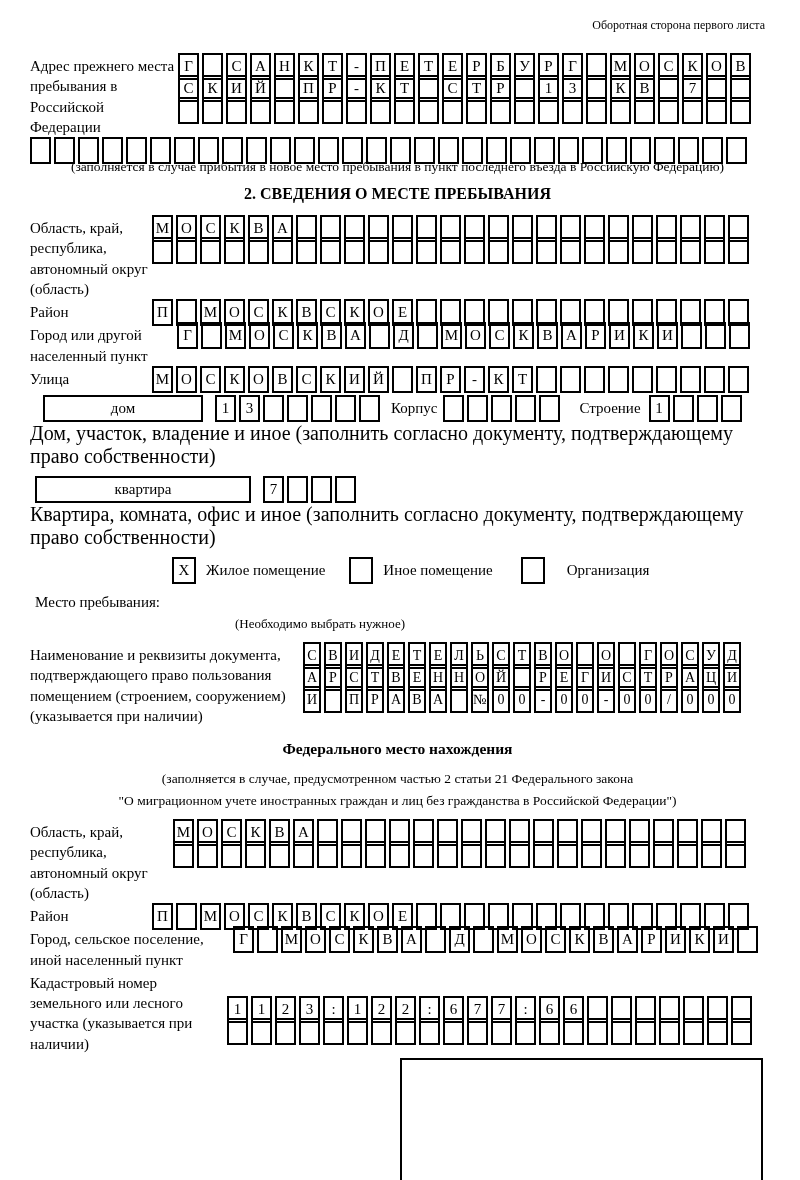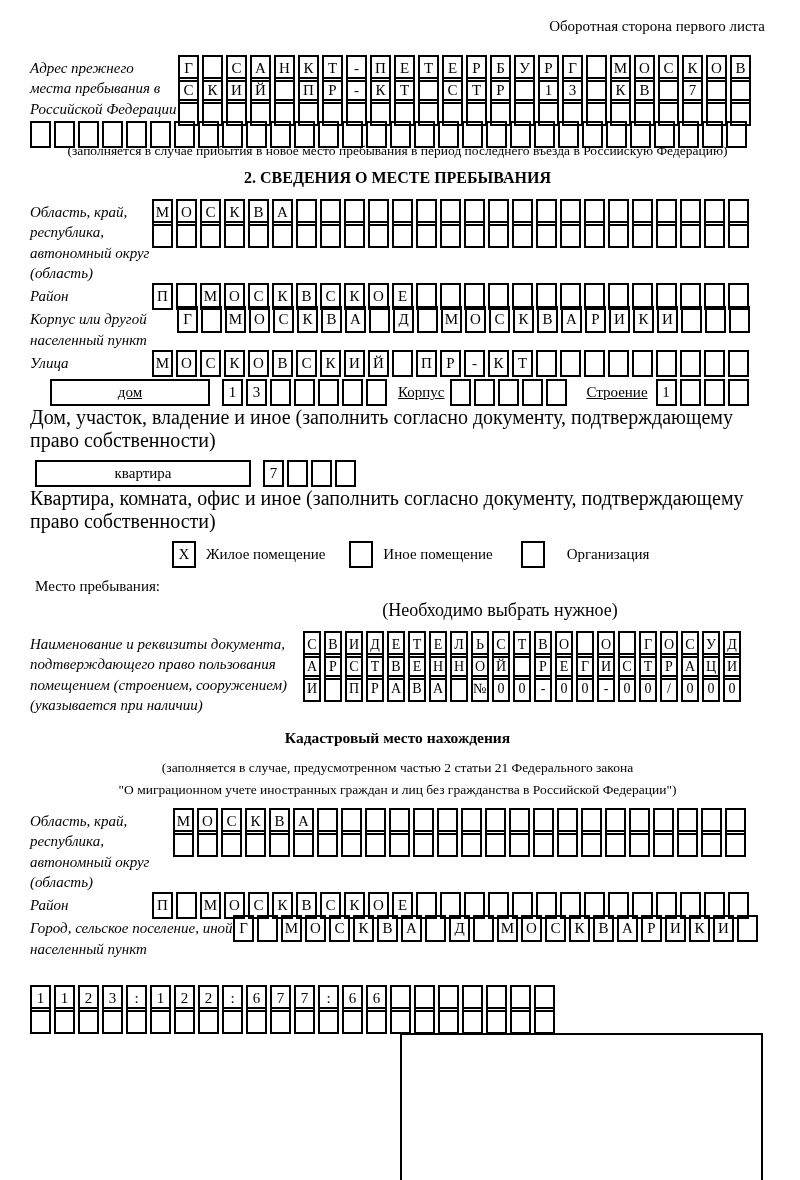--- a/index.html
+++ b/index.html
@@ -1,33 +1,33 @@
 <!DOCTYPE html>
 <html><head>
 <meta charset="utf-8">
 <style>
   html,body{margin:0;padding:0;background:#fff;color:#000;}
   body{width:800px;height:1180px;font-family:"Liberation Serif",serif;}
   .page{position:relative;box-sizing:border-box;width:800px;height:1180px;padding:8px 35px 0 30px;overflow:hidden;}
-  .corner{text-align:right;font-size:15px;margin:10px 0 20px 0;}
+  .corner{text-align:right;font-size:12px;margin:10px 0 20px 0;}
   .flexrow{display:flex;align-items:flex-start;}
-  .lbl{font-size:15px;line-height:1.35;padding-top:3px;box-sizing:border-box;font-style:italic;}
+  .lbl{font-size:15px;line-height:1.35;padding-top:3px;box-sizing:border-box;}
   .cellrow{white-space:nowrap;margin-bottom:7px;height:15px;}
   .cell{display:inline-block;box-sizing:border-box;width:21px;height:27px;border:2px solid #000;
         margin-right:3px;text-align:center;font-size:15px;line-height:23px;vertical-align:top;}
   .grid-sm .cell{width:18px;height:27px;margin-right:3px;font-size:14px;}
   .note{font-size:13.5px;text-align:center;margin:2px 0 6px 0;}
   .sec-title{font-size:16px;font-weight:bold;text-align:center;margin:10px 0 12px 0;}
   .wbox{display:inline-block;box-sizing:border-box;height:27px;border:2px solid #000;
         text-align:center;font-size:15px;line-height:23px;vertical-align:top;}
   .caption{font-size:20px;margin:0 0 8px 0;}
   .chk{display:inline-block;box-sizing:border-box;width:24px;height:27px;border:2px solid #000;
        text-align:center;font-size:15px;line-height:23px;vertical-align:top;}
   .opt-label{font-size:15px;line-height:27px;display:inline-block;vertical-align:top;}
-  .hint{font-size:18px;margin:0 0 10px 205px;text-align:center;}
+  .hint{font-size:13px;margin:0 0 10px 205px;}
   .fact-title{font-size:15.5px;font-weight:bold;text-align:center;margin:14px 0 10px 0;}
   .fact-note{font-size:13.5px;text-align:center;line-height:1.6;margin-bottom:8px;}
   .stamp-box{box-sizing:border-box;width:363px;height:172px;border:2px solid #000;margin:4px 0 8px 370px;}
   .mt6{margin-top:6px;}
 </style>
 </head>
 <body>
 
 <div class="page">
 
@@ -35,48 +35,48 @@
 
   <div class="flexrow">
     <div class="lbl" style="width:148px;">Адрес прежнего места пребывания в Российской Федерации</div>
     <div>
       <div class="cellrow"><span class="cell">Г</span><span class="cell"></span><span class="cell">С</span><span class="cell">А</span><span class="cell">Н</span><span class="cell">К</span><span class="cell">Т</span><span class="cell">-</span><span class="cell">П</span><span class="cell">Е</span><span class="cell">Т</span><span class="cell">Е</span><span class="cell">Р</span><span class="cell">Б</span><span class="cell">У</span><span class="cell">Р</span><span class="cell">Г</span><span class="cell"></span><span class="cell">М</span><span class="cell">О</span><span class="cell">С</span><span class="cell">К</span><span class="cell">О</span><span class="cell">В</span></div>
       <div class="cellrow"><span class="cell">С</span><span class="cell">К</span><span class="cell">И</span><span class="cell">Й</span><span class="cell"></span><span class="cell">П</span><span class="cell">Р</span><span class="cell">-</span><span class="cell">К</span><span class="cell">Т</span><span class="cell"></span><span class="cell">С</span><span class="cell">Т</span><span class="cell">Р</span><span class="cell"></span><span class="cell">1</span><span class="cell">3</span><span class="cell"></span><span class="cell">К</span><span class="cell">В</span><span class="cell"></span><span class="cell">7</span><span class="cell"></span><span class="cell"></span></div>
       <div class="cellrow"><span class="cell"></span><span class="cell"></span><span class="cell"></span><span class="cell"></span><span class="cell"></span><span class="cell"></span><span class="cell"></span><span class="cell"></span><span class="cell"></span><span class="cell"></span><span class="cell"></span><span class="cell"></span><span class="cell"></span><span class="cell"></span><span class="cell"></span><span class="cell"></span><span class="cell"></span><span class="cell"></span><span class="cell"></span><span class="cell"></span><span class="cell"></span><span class="cell"></span><span class="cell"></span><span class="cell"></span></div>
     </div>
   </div>
   <div class="cellrow"><span class="cell"></span><span class="cell"></span><span class="cell"></span><span class="cell"></span><span class="cell"></span><span class="cell"></span><span class="cell"></span><span class="cell"></span><span class="cell"></span><span class="cell"></span><span class="cell"></span><span class="cell"></span><span class="cell"></span><span class="cell"></span><span class="cell"></span><span class="cell"></span><span class="cell"></span><span class="cell"></span><span class="cell"></span><span class="cell"></span><span class="cell"></span><span class="cell"></span><span class="cell"></span><span class="cell"></span><span class="cell"></span><span class="cell"></span><span class="cell"></span><span class="cell"></span><span class="cell"></span><span class="cell"></span></div>
-  <div class="note">(заполняется в случае прибытия в новое место пребывания в период последнего въезда в Российскую Федерацию)</div>
+  <div class="note">(заполняется в случае прибытия в новое место пребывания в пункт последнего въезда в Российскую Федерацию)</div>
 
   <div class="sec-title">2. СВЕДЕНИЯ О МЕСТЕ ПРЕБЫВАНИЯ</div>
 
   <div class="flexrow">
     <div class="lbl" style="width:122px;">Область, край, республика, автономный округ (область)</div>
     <div>
       <div class="cellrow"><span class="cell">М</span><span class="cell">О</span><span class="cell">С</span><span class="cell">К</span><span class="cell">В</span><span class="cell">А</span><span class="cell"></span><span class="cell"></span><span class="cell"></span><span class="cell"></span><span class="cell"></span><span class="cell"></span><span class="cell"></span><span class="cell"></span><span class="cell"></span><span class="cell"></span><span class="cell"></span><span class="cell"></span><span class="cell"></span><span class="cell"></span><span class="cell"></span><span class="cell"></span><span class="cell"></span><span class="cell"></span><span class="cell"></span></div>
       <div class="cellrow"><span class="cell"></span><span class="cell"></span><span class="cell"></span><span class="cell"></span><span class="cell"></span><span class="cell"></span><span class="cell"></span><span class="cell"></span><span class="cell"></span><span class="cell"></span><span class="cell"></span><span class="cell"></span><span class="cell"></span><span class="cell"></span><span class="cell"></span><span class="cell"></span><span class="cell"></span><span class="cell"></span><span class="cell"></span><span class="cell"></span><span class="cell"></span><span class="cell"></span><span class="cell"></span><span class="cell"></span><span class="cell"></span></div>
     </div>
   </div>
 
   <div class="flexrow">
     <div class="lbl" style="width:122px;">Район</div>
     <div class="cellrow"><span class="cell">П</span><span class="cell"></span><span class="cell">М</span><span class="cell">О</span><span class="cell">С</span><span class="cell">К</span><span class="cell">В</span><span class="cell">С</span><span class="cell">К</span><span class="cell">О</span><span class="cell">Е</span><span class="cell"></span><span class="cell"></span><span class="cell"></span><span class="cell"></span><span class="cell"></span><span class="cell"></span><span class="cell"></span><span class="cell"></span><span class="cell"></span><span class="cell"></span><span class="cell"></span><span class="cell"></span><span class="cell"></span><span class="cell"></span></div>
   </div>
 
   <div class="flexrow">
-    <div class="lbl" style="width:147px;">Корпус или другой населенный пункт</div>
+    <div class="lbl" style="width:147px;">Город или другой населенный пункт</div>
     <div class="cellrow"><span class="cell">Г</span><span class="cell"></span><span class="cell">М</span><span class="cell">О</span><span class="cell">С</span><span class="cell">К</span><span class="cell">В</span><span class="cell">А</span><span class="cell"></span><span class="cell">Д</span><span class="cell"></span><span class="cell">М</span><span class="cell">О</span><span class="cell">С</span><span class="cell">К</span><span class="cell">В</span><span class="cell">А</span><span class="cell">Р</span><span class="cell">И</span><span class="cell">К</span><span class="cell">И</span><span class="cell"></span><span class="cell"></span><span class="cell"></span></div>
   </div>
 
   <div class="flexrow">
     <div class="lbl" style="width:122px;">Улица</div>
     <div class="cellrow"><span class="cell">М</span><span class="cell">О</span><span class="cell">С</span><span class="cell">К</span><span class="cell">О</span><span class="cell">В</span><span class="cell">С</span><span class="cell">К</span><span class="cell">И</span><span class="cell">Й</span><span class="cell"></span><span class="cell">П</span><span class="cell">Р</span><span class="cell">-</span><span class="cell">К</span><span class="cell">Т</span><span class="cell"></span><span class="cell"></span><span class="cell"></span><span class="cell"></span><span class="cell"></span><span class="cell"></span><span class="cell"></span><span class="cell"></span><span class="cell"></span></div>
   </div>
 
-  <div class="flexrow mt6" style="margin-left:20px;text-decoration:underline;">
+  <div class="flexrow mt6" style="margin-left:13px;">
     <span class="wbox" style="width:160px;margin-right:12px;">дом</span>
     <span class="cellrow"><span class="cell">1</span><span class="cell">3</span><span class="cell"></span><span class="cell"></span><span class="cell"></span><span class="cell"></span><span class="cell"></span></span>
     <span class="opt-label" style="margin:0 6px 0 8px;">Корпус</span>
     <span class="cellrow"><span class="cell"></span><span class="cell"></span><span class="cell"></span><span class="cell"></span><span class="cell"></span></span>
     <span class="opt-label" style="margin:0 8px 0 16px;">Строение</span>
     <span class="cellrow"><span class="cell">1</span><span class="cell"></span><span class="cell"></span><span class="cell"></span></span>
   </div>
   <div class="caption">Дом, участок, владение и иное (заполнить согласно документу, подтверждающему право собственности)</div>
 
   <div class="flexrow" style="margin-left:5px;">
@@ -98,21 +98,21 @@
 
   <div class="flexrow" style="">
     <div class="lbl" style="width:273px;padding-right:10px;">Наименование и реквизиты документа, подтверждающего право пользования помещением (строением, сооружением) (указывается при наличии)</div>
     <div class="grid-sm">
       <div class="cellrow"><span class="cell">С</span><span class="cell">В</span><span class="cell">И</span><span class="cell">Д</span><span class="cell">Е</span><span class="cell">Т</span><span class="cell">Е</span><span class="cell">Л</span><span class="cell">Ь</span><span class="cell">С</span><span class="cell">Т</span><span class="cell">В</span><span class="cell">О</span><span class="cell"></span><span class="cell">О</span><span class="cell"></span><span class="cell">Г</span><span class="cell">О</span><span class="cell">С</span><span class="cell">У</span><span class="cell">Д</span></div>
       <div class="cellrow"><span class="cell">А</span><span class="cell">Р</span><span class="cell">С</span><span class="cell">Т</span><span class="cell">В</span><span class="cell">Е</span><span class="cell">Н</span><span class="cell">Н</span><span class="cell">О</span><span class="cell">Й</span><span class="cell"></span><span class="cell">Р</span><span class="cell">Е</span><span class="cell">Г</span><span class="cell">И</span><span class="cell">С</span><span class="cell">Т</span><span class="cell">Р</span><span class="cell">А</span><span class="cell">Ц</span><span class="cell">И</span></div>
       <div class="cellrow"><span class="cell">И</span><span class="cell"></span><span class="cell">П</span><span class="cell">Р</span><span class="cell">А</span><span class="cell">В</span><span class="cell">А</span><span class="cell"></span><span class="cell">№</span><span class="cell">0</span><span class="cell">0</span><span class="cell">-</span><span class="cell">0</span><span class="cell">0</span><span class="cell">-</span><span class="cell">0</span><span class="cell">0</span><span class="cell">/</span><span class="cell">0</span><span class="cell">0</span><span class="cell">0</span></div>
     </div>
   </div>
 
-  <div class="fact-title">Кадастровый место нахождения</div>
+  <div class="fact-title">Федерального место нахождения</div>
   <div class="fact-note">
     <span>(заполняется в случае, предусмотренном частью 2 статьи 21 Федерального закона</span><br>
     <span>"О миграционном учете иностранных граждан и лиц без гражданства в Российской Федерации")</span>
   </div>
 
   <div class="flexrow">
     <div class="lbl" style="width:143px;">Область, край, республика, автономный округ (область)</div>
     <div>
       <div class="cellrow"><span class="cell">М</span><span class="cell">О</span><span class="cell">С</span><span class="cell">К</span><span class="cell">В</span><span class="cell">А</span><span class="cell"></span><span class="cell"></span><span class="cell"></span><span class="cell"></span><span class="cell"></span><span class="cell"></span><span class="cell"></span><span class="cell"></span><span class="cell"></span><span class="cell"></span><span class="cell"></span><span class="cell"></span><span class="cell"></span><span class="cell"></span><span class="cell"></span><span class="cell"></span><span class="cell"></span><span class="cell"></span></div>
       <div class="cellrow"><span class="cell"></span><span class="cell"></span><span class="cell"></span><span class="cell"></span><span class="cell"></span><span class="cell"></span><span class="cell"></span><span class="cell"></span><span class="cell"></span><span class="cell"></span><span class="cell"></span><span class="cell"></span><span class="cell"></span><span class="cell"></span><span class="cell"></span><span class="cell"></span><span class="cell"></span><span class="cell"></span><span class="cell"></span><span class="cell"></span><span class="cell"></span><span class="cell"></span><span class="cell"></span><span class="cell"></span></div>
@@ -123,20 +123,21 @@
     <div class="lbl" style="width:122px;">Район</div>
     <div class="cellrow"><span class="cell">П</span><span class="cell"></span><span class="cell">М</span><span class="cell">О</span><span class="cell">С</span><span class="cell">К</span><span class="cell">В</span><span class="cell">С</span><span class="cell">К</span><span class="cell">О</span><span class="cell">Е</span><span class="cell"></span><span class="cell"></span><span class="cell"></span><span class="cell"></span><span class="cell"></span><span class="cell"></span><span class="cell"></span><span class="cell"></span><span class="cell"></span><span class="cell"></span><span class="cell"></span><span class="cell"></span><span class="cell"></span><span class="cell"></span></div>
   </div>
 
   <div class="flexrow">
     <div class="lbl" style="width:203px;">Город, сельское поселение, иной населенный пункт</div>
     <div class="cellrow"><span class="cell">Г</span><span class="cell"></span><span class="cell">М</span><span class="cell">О</span><span class="cell">С</span><span class="cell">К</span><span class="cell">В</span><span class="cell">А</span><span class="cell"></span><span class="cell">Д</span><span class="cell"></span><span class="cell">М</span><span class="cell">О</span><span class="cell">С</span><span class="cell">К</span><span class="cell">В</span><span class="cell">А</span><span class="cell">Р</span><span class="cell">И</span><span class="cell">К</span><span class="cell">И</span><span class="cell"></span></div>
   </div>
 
   <div class="flexrow">
+    <div class="lbl" style="width:197px;">Кадастровый номер земельного или лесного участка (указывается при наличии)</div>
     <div style="padding-top:26px;">
       <div class="cellrow"><span class="cell">1</span><span class="cell">1</span><span class="cell">2</span><span class="cell">3</span><span class="cell">:</span><span class="cell">1</span><span class="cell">2</span><span class="cell">2</span><span class="cell">:</span><span class="cell">6</span><span class="cell">7</span><span class="cell">7</span><span class="cell">:</span><span class="cell">6</span><span class="cell">6</span><span class="cell"></span><span class="cell"></span><span class="cell"></span><span class="cell"></span><span class="cell"></span><span class="cell"></span><span class="cell"></span></div>
       <div class="cellrow"><span class="cell"></span><span class="cell"></span><span class="cell"></span><span class="cell"></span><span class="cell"></span><span class="cell"></span><span class="cell"></span><span class="cell"></span><span class="cell"></span><span class="cell"></span><span class="cell"></span><span class="cell"></span><span class="cell"></span><span class="cell"></span><span class="cell"></span><span class="cell"></span><span class="cell"></span><span class="cell"></span><span class="cell"></span><span class="cell"></span><span class="cell"></span><span class="cell"></span></div>
     </div>
   </div>
 
   <div class="stamp-box"></div>
 
 </div>
 

